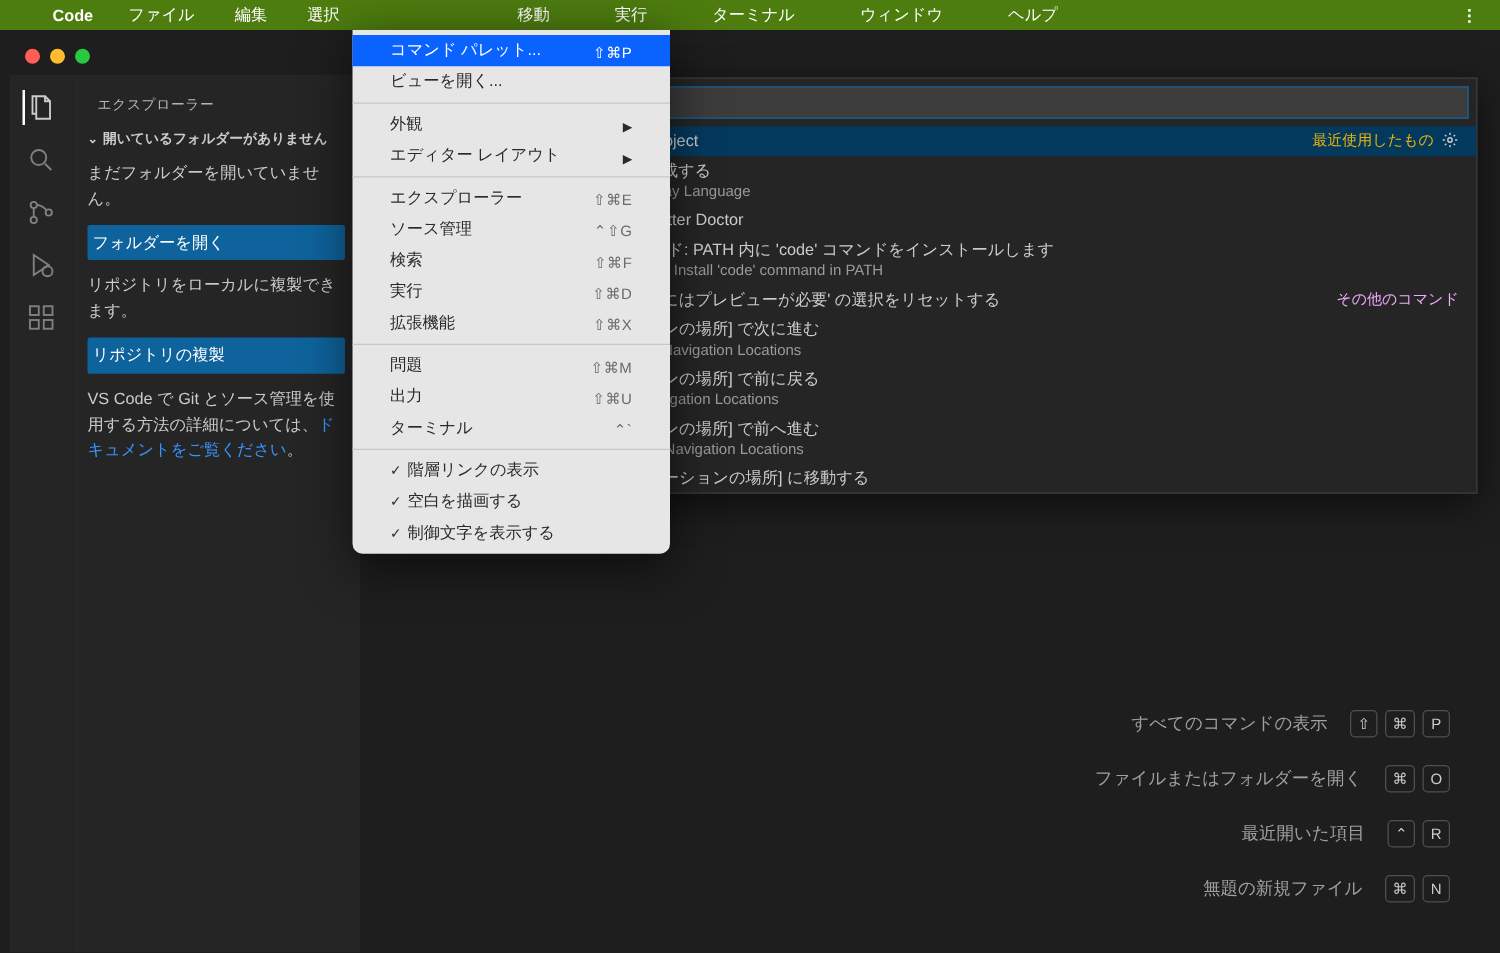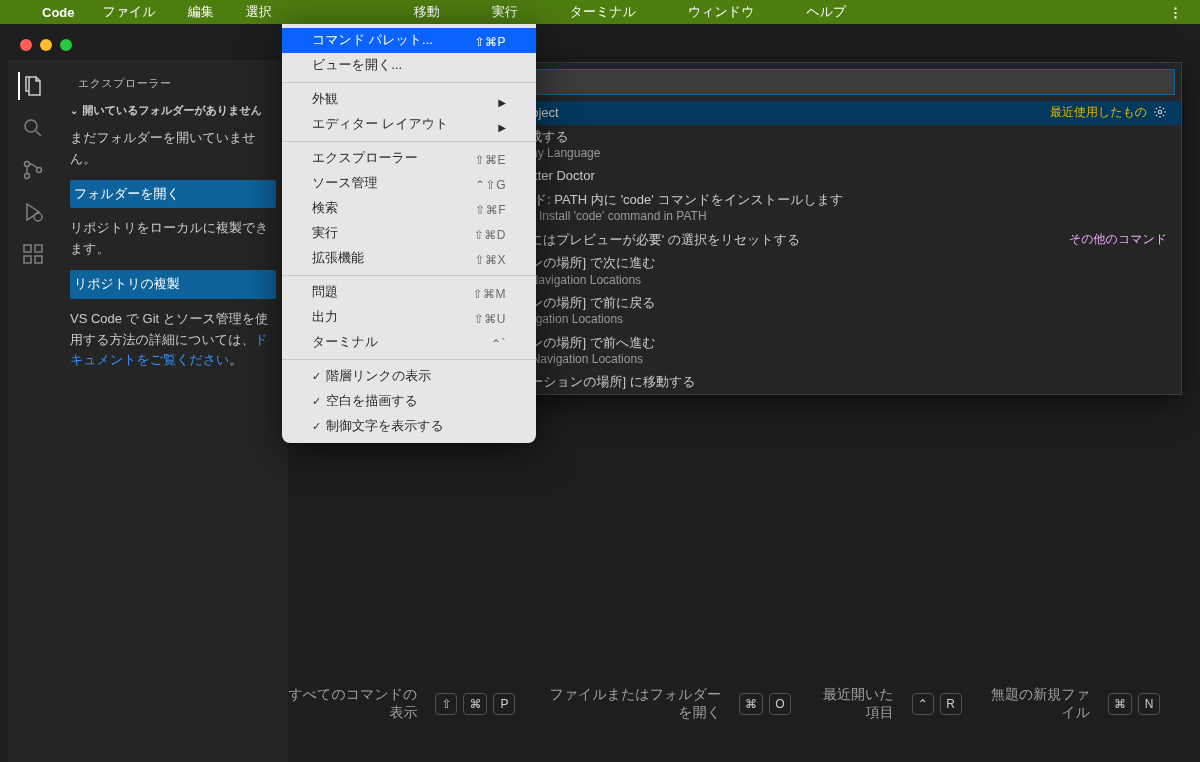--- a/index.html
+++ b/index.html
@@ -33,21 +33,21 @@
 .sidebar { width: 230px; background: #252526; padding: 10px 8px; font-size: 12px; }
 .sidebar-title { color: #bbbbbb; font-size: 11px; padding: 6px 12px; letter-spacing: 0.5px; }
 .sidebar-header { color: #cccccc; font-size: 11px; font-weight: 700; padding: 6px 4px; display:flex; align-items:center; gap:4px; }
 .sidebar-header .chev { font-size: 10px; }
 .sidebar-body { padding: 4px 4px; font-size: 13px; line-height: 1.6; }
 .sidebar-btn { background: #0e639c; color: white; text-align: left; padding: 4px; margin: 10px 0; border-radius: 2px; font-size: 13px; }
 .sidebar-link { color: #3794ff; }
 
 
 .editor-area { flex: 1; position: relative; background: #1e1e1e; }
-.hints { position: absolute; right: 40px; bottom: 40px; text-align: right; font-size: 14px; color: #a0a0a0; display:flex; flex-direction:row; gap:22px; }
+.hints { position: absolute; right: 40px; bottom: 40px; text-align: right; font-size: 14px; color: #a0a0a0; display:flex; flex-direction:column; gap:22px; }
 .hint-row { display: flex; align-items: center; justify-content: flex-end; gap: 18px; }
 .keys { display: flex; gap: 6px; }
 .key { border: 1px solid #505050; border-radius: 4px; min-width: 22px; height: 22px; display:flex; align-items:center; justify-content:center; font-size: 12px; padding: 0 5px; color:#cccccc; }
 
 
 .dropdown { position: absolute; top: 24px; left: 282px; width: 254px; background: #e6e6e6; border-radius: 0 0 8px 8px; box-shadow: 0 10px 40px rgba(0,0,0,0.6); color: #2a2a2a; font-size: 13px; padding: 4px 0; z-index: 100; }
 .dd-item { padding: 4px 30px; display: flex; align-items: flex-end; justify-content: space-between; height: 25px; }
 .dd-item.highlighted { background: #0a62ff; color: white; }
 .dd-item.disabled { color: #9a9a9a; }
 .dd-sep { height: 1px; background: #c8c8c8; margin: 4px 0; }

